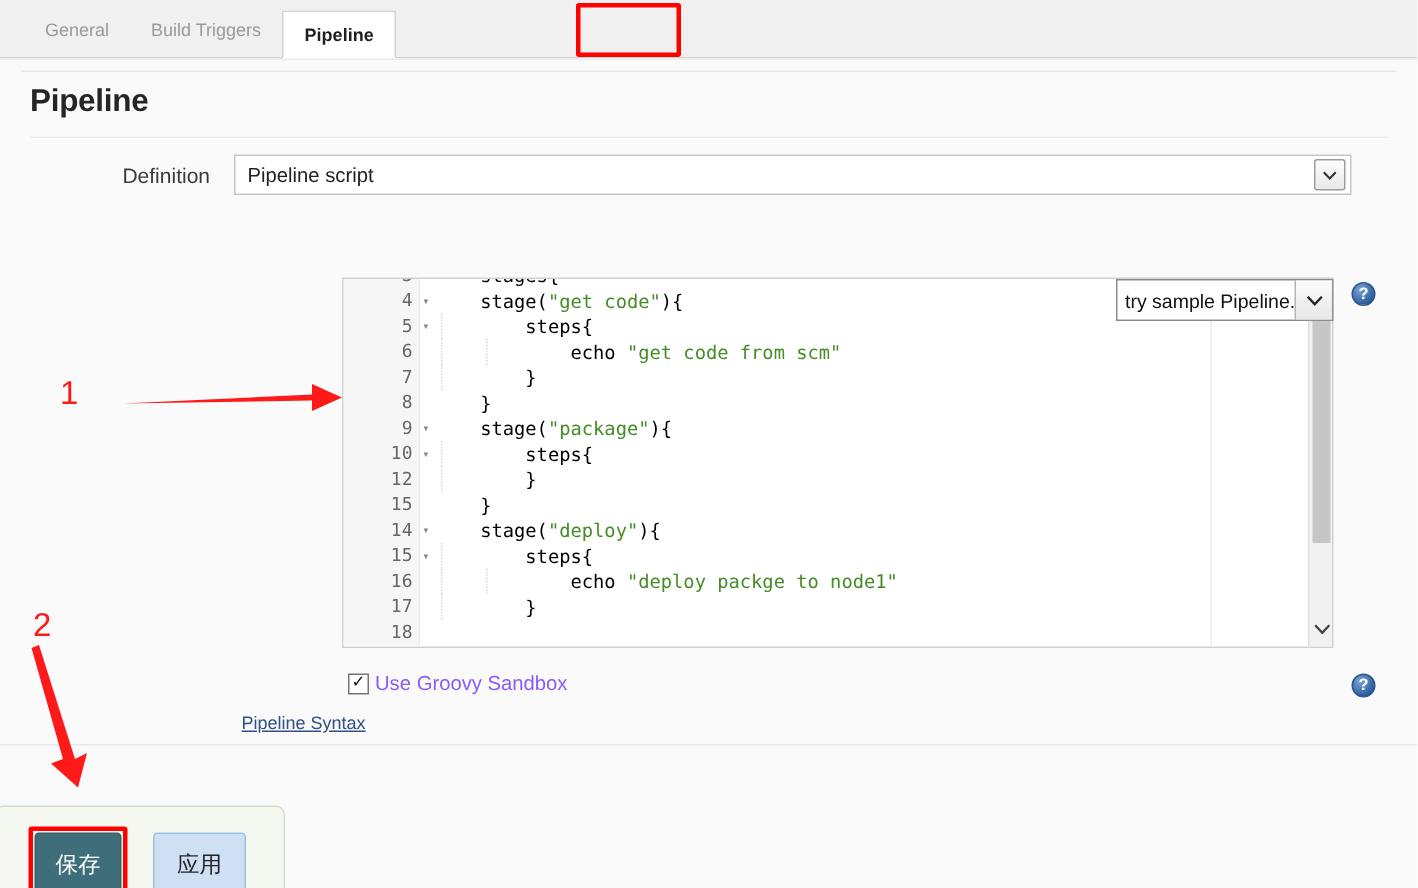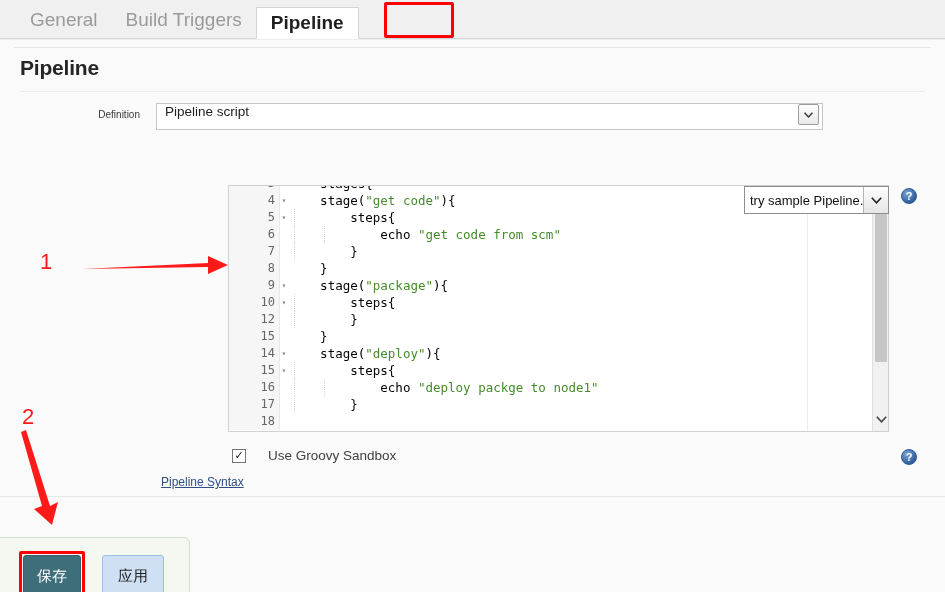--- a/index.html
+++ b/index.html
@@ -14,21 +14,21 @@
   #root { position: relative; width: 945px; height: 592px; background: #fff; }
 
   
   .tabbar {
     position: absolute; left: 0; top: 0; width: 945px; height: 39px;
     background: #f0f0f0;
     border-bottom: 1px solid #d4d4d4;
   }
   .tabs { display: flex; align-items: flex-end; height: 39px; padding-left: 16px; }
   .tab {
-    font-size: 19px; color: #9a9a9a;
+    font-size: 12px; color: #9a9a9a;
     padding: 0 14px; height: 38px; line-height: 38px;
     white-space: nowrap; cursor: pointer;
   }
   .tab.active {
     color: #1f1f1f; font-weight: bold;
     background: #fff;
     border: 1px solid #d4d4d4; border-bottom-color: #fff;
     height: 32px; line-height: 30px;
     margin-bottom: 0px;
   }
@@ -47,30 +47,30 @@
 
   .page-title {
     position: absolute; left: 20px; top: 16px;
     font-size: 21px; font-weight: bold; color: #252525;
     letter-spacing: -0.2px;
   }
   .title-rule { position: absolute; left: 20px; top: 51px; width: 905px; height: 1px; background: #eaeaea; }
 
   
   .row-label {
-    position: absolute; font-size: 10px; color: #3a3a3a;
+    position: absolute; font-size: 14px; color: #3a3a3a;
     text-align: right;
   }
   #definition-label { left: 0px; top: 69px; width: 140px; }
   #script-label    { left: 0px; top: 148px; width: 205px; }
 
   .select-wrap {
-    position: absolute; left: 156px; top: 63px; width: 667px; height: 27px;
+    position: absolute; left: 156px; top: 63px; width: 745px; height: 27px;
     background: #fff; border: 1px solid #c6c6c6;
-    display: flex; 
+    display: flex; align-items: center;
   }
   .select-wrap .sel-text {
     flex: 1; padding-left: 8px; font-size: 13.5px; color: #222;
     overflow: hidden; white-space: nowrap;
   }
   .sel-arrow {
     width: 21px; height: 21px; margin-right: 3px;
     border: 1px solid #9d9d9d; background: linear-gradient(#fdfdfd,#e9e9e9);
     display: flex; align-items: center; justify-content: center;
     font-size: 10px; color: #333; border-radius: 2px;
@@ -150,21 +150,21 @@
   #help-script { left: 901px; top: 148px; }
   #help-sandbox { left: 901px; top: 409px; }
 
   
   .cbrow { position: absolute; left: 232px; top: 408px; display: flex; align-items: center; }
   .cbox {
     width: 14px; height: 14px; border: 1px solid #757575; background: #fff;
     display: flex; align-items: center; justify-content: center;
     font-size: 11px; color: #111; line-height: 1;
   }
-  .cblabel { margin-left: 22px; font-size: 13.5px; color: #404040; }
+  .cblabel { margin-left: 4px; font-size: 13.5px; color: #8b5cf6; }
 
   .syntax-link {
     position: absolute; left: 161px; top: 435px;
     font-size: 12px; color: #2e4f87; text-decoration: underline; cursor: pointer;
   }
 
   
   .footer-bar { position: absolute; left: 0; top: 456px; width: 945px; height: 1px; background: #e8e8e8; }
   .btnbox {
     position: absolute; left: -4px; top: 497px; width: 194px; height: 88px;

